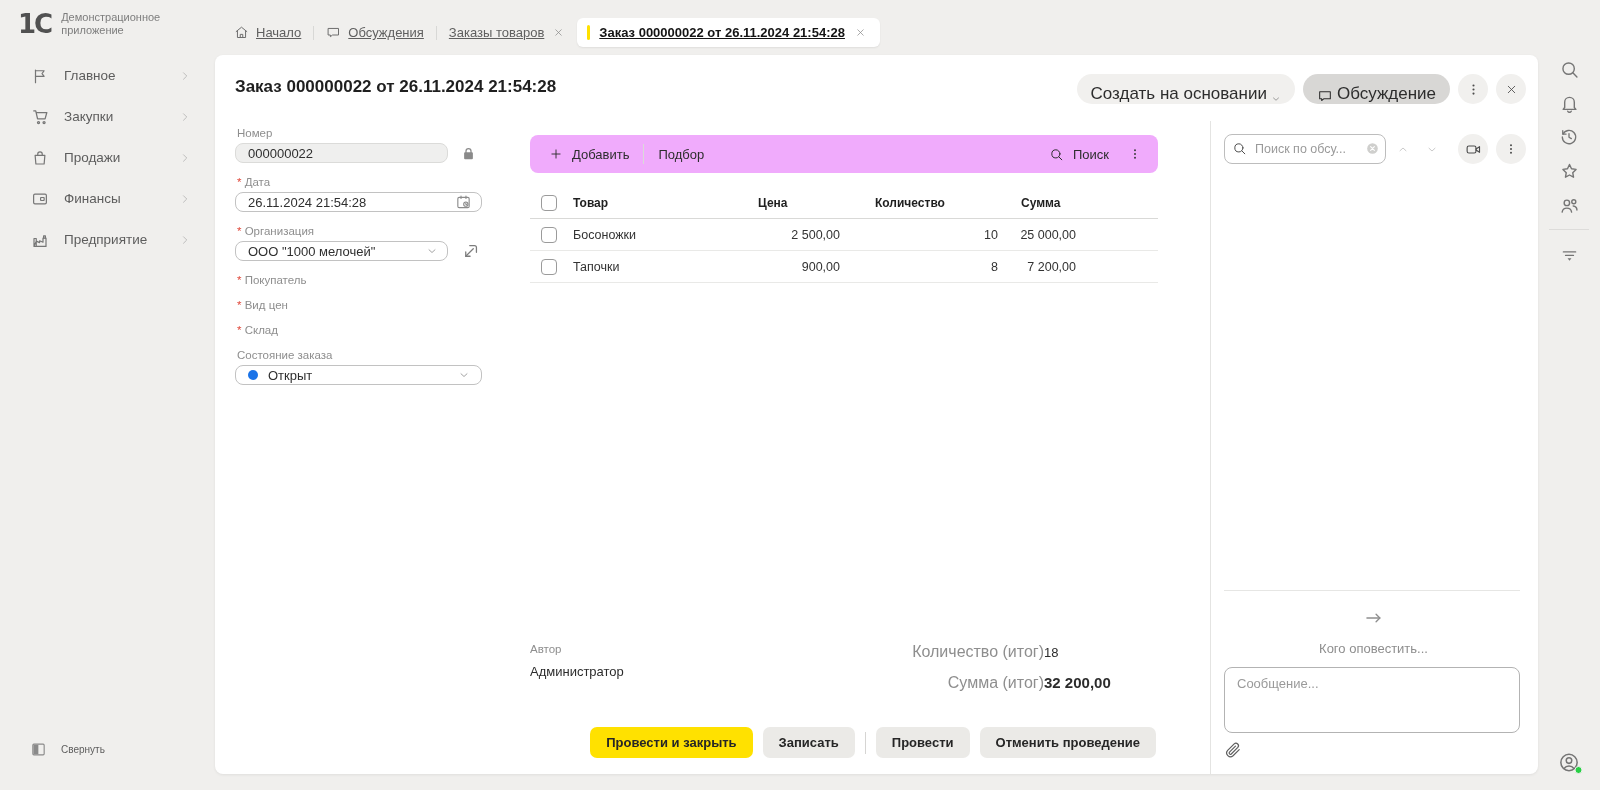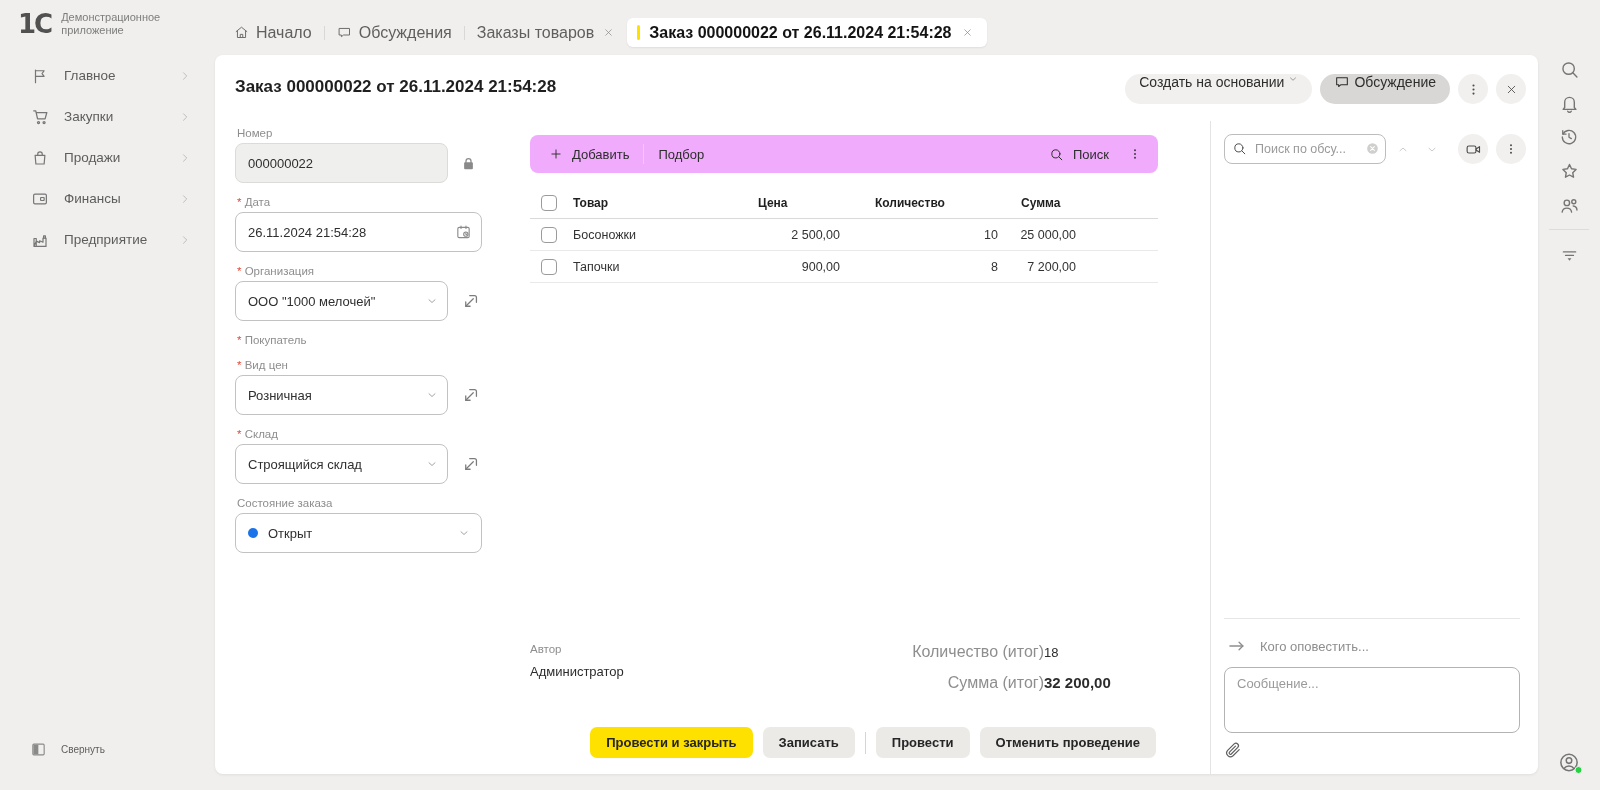--- a/index.html
+++ b/index.html
@@ -11,21 +11,21 @@
     color:#2f2f2f; font-size:13px;
   }
   svg { display:block; }
   .st { fill:none; stroke:currentColor; stroke-width:1.6; stroke-linecap:round; stroke-linejoin:round; }
 
   
   .brand { position:absolute; left:18px; top:9px; display:flex; align-items:center; gap:10px; }
   .logo { font-size:26px; font-weight:800; color:#515151; letter-spacing:-2px; font-family:"DejaVu Sans",sans-serif; }
   .brand-name { font-size:11px; color:#7d7d7d; line-height:13px; }
   .tabs { position:absolute; left:222px; top:18px; height:29px; display:flex; align-items:center; }
-  .tab { display:flex; align-items:center; gap:7px; padding:0 12px; height:29px; font-size:16px; color:#5f5f5f; cursor:default; }
+  .tab { display:flex; align-items:center; gap:7px; padding:0 12px; height:29px; font-size:13px; color:#5f5f5f; cursor:default;text-decoration:underline; }
   .tab .tico { color:#6e6e6e; }
   .tab-div { width:1px; height:14px; background:#d8d8d6; }
   .tab-close { width:14px; height:14px; color:#8a8a8a; display:flex; align-items:center; justify-content:center; }
   .tab.active { background:#fff; border-radius:6px; box-shadow:0 1px 2px rgba(0,0,0,.07); color:#141414; font-weight:700; gap:9px; padding:0 12px 0 10px; }
   .tab-marker { width:3px; height:15px; border-radius:2px; }
 
   
   .sidebar { position:absolute; left:0; top:55px; width:215px; bottom:0; }
   .side-item { height:41px; display:flex; align-items:center; padding:0 24px 0 30px; color:#5d5d5d; font-size:13.5px; gap:14px; cursor:default; }
   .side-item .sico { color:#767676; width:20px; display:flex; justify-content:center; }
@@ -37,33 +37,33 @@
   .rail { position:absolute; right:0; top:52px; width:62px; bottom:0; display:flex; flex-direction:column; align-items:center; }
   .rail-btn { width:36px; height:34px; display:flex; align-items:center; justify-content:center; color:#757575; }
   .rail-divider { width:40px; height:1px; background:#dddcda; margin:7px 0; }
   .rail-support { position:absolute; bottom:16px; left:50%; transform:translateX(-50%); color:#757575; }
   .green-dot { position:absolute; right:-2px; bottom:0; width:8px; height:8px; border-radius:50%; background:#27d045; border:1.5px solid #f0efed; }
 
   
   .card { position:absolute; left:215px; top:55px; right:62px; bottom:16px; background:#fff; border-radius:8px; box-shadow:0 1px 3px rgba(0,0,0,.07); }
   .page-title { position:absolute; left:20px; top:22px; font-size:17px; font-weight:600; color:#1f1f1f; }
   .header-actions { position:absolute; top:19px; right:12px; display:flex; align-items:center; gap:8px; }
-  .pill { height:30px; border-radius:16px; background:#f1f0ee; display:flex; align-items:flex-start; padding:0 14px; font-size:14px; color:#2d2d2d; gap:4px; border:none; font-family:inherit; }
+  .pill { height:30px; border-radius:16px; background:#f1f0ee; display:flex; align-items:flex-end; padding:0 14px; font-size:17px; color:#2d2d2d; gap:4px; border:none; font-family:inherit; }
   .pill .pchev { color:#6f6f6f; }
   .pill.discussion-pill { background:#d8d7d5; }
   .icon-btn { width:30px; height:30px; border-radius:50%; background:#f1f0ee; display:flex; align-items:center; justify-content:center; color:#4c4c4c; border:none; }
 
   
   .form-col { position:absolute; left:20px; top:72px; width:280px; }
   .fgroup { margin-bottom:13px; }
   .flabel { font-size:11.5px; color:#8e8e8e; margin:0 0 4px 2px; }
   .flabel.req::before { content:"* "; color:#e0493c; }
   .frow { display:flex; align-items:center; }
   .fwrap { position:relative; }
-  .fld { height:40px; border:1px solid #c2c2c2; border-radius:8px; padding:0 12px; font-size:13px; color:#2f2f2f; width:213px; background:#fff; outline:none; font-family:inherit; }
+  .fld { height:20px; border:1px solid #c2c2c2; border-radius:8px; padding:0 12px; font-size:13px; color:#2f2f2f; width:213px; background:#fff; outline:none; font-family:inherit; }
   .fld.readonly { background:#efefee; border-color:#dbdbd9; }
   .fld.wide { width:247px; }
   .fld.has-chev { padding-right:30px; }
   .fld.has-dot { padding-left:32px; }
   .in-ic { position:absolute; color:#8b8b8b; top:50%; transform:translateY(-50%); }
   .in-ic.right10 { right:10px; }
   .status-dot { position:absolute; left:13px; top:50%; transform:translateY(-50%); width:10px; height:10px; border-radius:50%; }
   .side-ic { margin-left:13px; color:#7c7c7c; }
 
   
@@ -100,21 +100,21 @@
   
   .disc { position:absolute; top:66px; right:0; width:328px; bottom:0; border-left:1px solid #e4e4e2; }
   .disc-top { display:flex; align-items:center; padding:13px 10px 0 13px; gap:5px; }
   .dsearch { position:relative; width:162px; height:30px; }
   .dsearch input { width:162px; height:30px; border:1px solid #bdbdbd; border-radius:8px; padding:0 26px 0 30px; font-size:12.5px; color:#3a3a3a; outline:none; font-family:inherit; }
   .dsearch .mag { position:absolute; left:8px; top:7px; color:#4d4d4d; }
   .dsearch .clear { position:absolute; right:6px; top:7px; }
   .chev-btn { width:24px; height:24px; border:none; background:none; color:#bdbdbd; display:flex; align-items:center; justify-content:center; }
   .disc-bottom { position:absolute; left:13px; right:18px; bottom:12px; }
   .disc-divider { border-top:1px solid #e6e6e4; margin-bottom:17px; }
-  .notify-row { display:flex; gap:13px; align-items:center; color:#8e8e8e; font-size:13px; margin-bottom:11px; padding-left:3px; }
+  .notify-row { display:flex; gap:13px; align-items:center; color:#8e8e8e; font-size:13px; margin-bottom:11px; padding-left:3px;flex-direction:column; }
   .msg-box { width:100%; height:66px; border:1px solid #b3b3b3; border-radius:8px; padding:8px 12px; font-size:13px; font-family:inherit; resize:none; color:#3a3a3a; outline:none; }
   .clip-btn { margin-top:5px; color:#5f5f5f; background:none; border:none; padding:0; }
   ::placeholder { color:#9a9a9a; opacity:1; }
 </style>
 </head>
 <body>
 
 <div class="brand">
   <span class="logo">1С</span>
   <span class="brand-name">
@@ -439,66 +439,24 @@
         </span>
       </div>
     </div>
 
     <div class="fgroup">
       <div class="flabel req">Покупатель</div>
     </div>
 
     <div class="fgroup">
       <div class="flabel req">Вид цен</div>
-      <div class="frow">
-        <div class="fwrap">
-          <input class="fld has-chev" value="Розничная" style="">
-          <span class="in-ic right10">
-            <svg width="12" height="12" viewBox="0 0 24 24">
-                <g class="st">
-                  <path d="M6 9.5l6 5.5 6-5.5"></path>
-                </g>
-              </svg>
-          </span>
-        </div>
-        <span class="side-ic">
-          <svg width="19" height="19" viewBox="0 0 24 24">
-              <g class="st">
-                <path d="M11 4.5h6A2.5 2.5 0 0 1 19.5 7v6"></path>
-                <path d="M15.5 8.5l-9.5 9.5"></path>
-                <path d="M6 12.5V18h5.5"></path>
-              </g>
-            </svg>
-        </span>
-      </div>
     </div>
 
     <div class="fgroup">
       <div class="flabel req">Склад</div>
-      <div class="frow">
-        <div class="fwrap">
-          <input class="fld has-chev" value="Строящийся склад" style="">
-          <span class="in-ic right10">
-            <svg width="12" height="12" viewBox="0 0 24 24">
-                <g class="st">
-                  <path d="M6 9.5l6 5.5 6-5.5"></path>
-                </g>
-              </svg>
-          </span>
-        </div>
-        <span class="side-ic">
-          <svg width="19" height="19" viewBox="0 0 24 24">
-              <g class="st">
-                <path d="M11 4.5h6A2.5 2.5 0 0 1 19.5 7v6"></path>
-                <path d="M15.5 8.5l-9.5 9.5"></path>
-                <path d="M6 12.5V18h5.5"></path>
-              </g>
-            </svg>
-        </span>
-      </div>
     </div>
 
     <div class="fgroup">
       <div class="flabel">Состояние заказа</div>
       <div class="frow">
         <div class="fwrap">
           <input class="fld wide has-chev has-dot" value="Открыт" style="">
           <span class="status-dot" style="background:#1a73e8;"></span>
           <span class="in-ic" style="right:12px;">
             <svg width="12" height="12" viewBox="0 0 24 24">

